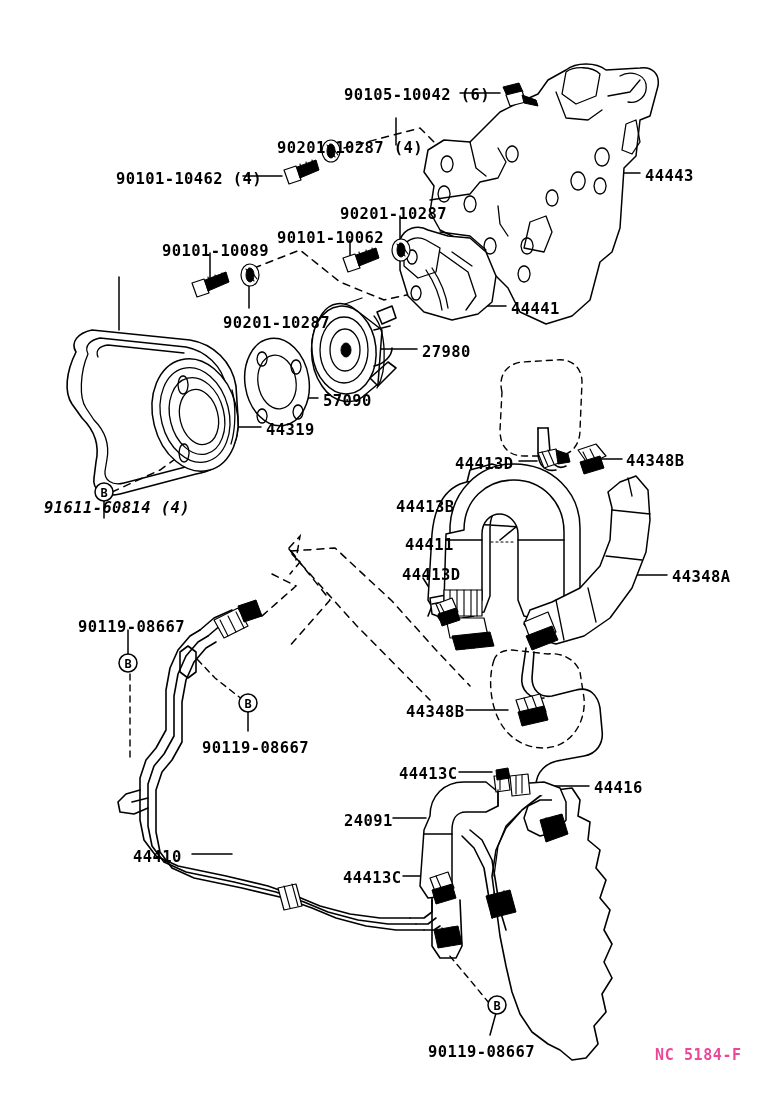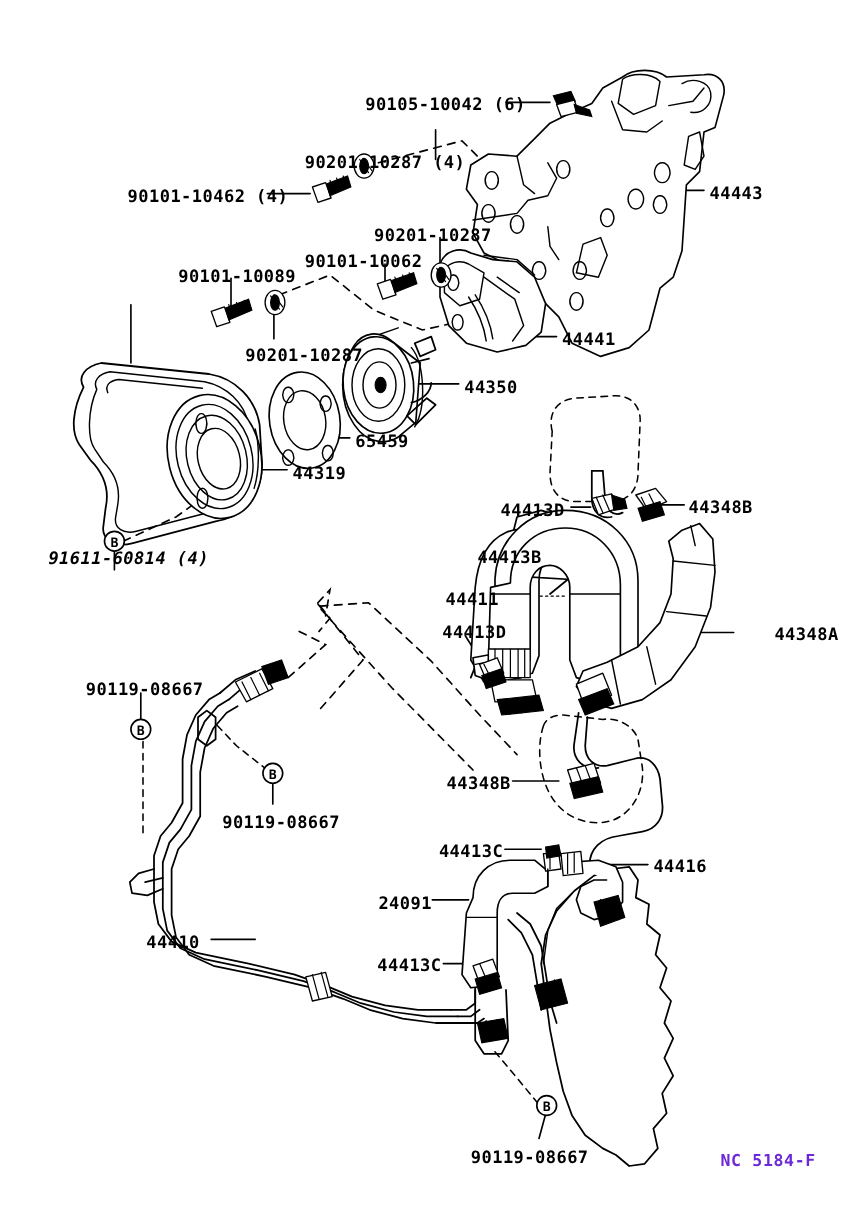--- a/index.html
+++ b/index.html
@@ -35,21 +35,21 @@
     font-weight: 600;
   }
   .multi { line-height: 20px; }
   #footer {
     position: absolute;
     left: 655px;
     top: 1046px;
     font-size: 15px;
     font-weight: 700;
     letter-spacing: 0.6px;
-    color: #6d28d9;
+    color: #ec4899;
     white-space: pre;
     font-family: "DejaVu Sans Mono", "Liberation Mono", monospace;
   }
 </style>
 </head>
 <body>
 
 <div id="sheet">
 
   <svg id="art" viewBox="0 0 768 1112" xmlns="http://www.w3.org/2000/svg">
@@ -425,41 +425,41 @@
       <circle class="wht" cx="248" cy="703" r="9"></circle>
       <text x="248" y="708" text-anchor="middle" font-family="DejaVu Sans Mono, monospace" font-size="12" font-weight="700" fill="#000">B</text>
 
       <circle class="wht" cx="497" cy="1005" r="9"></circle>
       <text x="497" y="1010" text-anchor="middle" font-family="DejaVu Sans Mono, monospace" font-size="12" font-weight="700" fill="#000">B</text>
     </g>
 
   </svg>
 
 
-  <div class="lbl" style="left:332px; top:86px;">90105-10042 (6)</div>
+  <div class="lbl" style="left:344px; top:86px;">90105-10042 (6)</div>
   <div class="lbl" style="left:277px; top:107px;margin-top:32px;">90201-10287 (4)</div>
   <div class="lbl" style="left:116px; top:170px;">90101-10462 (4)</div>
   <div class="lbl" style="left:340px; top:205px;">90201-10287</div>
   <div class="lbl" style="left:277px; top:229px;">90101-10062</div>
   <div class="lbl" style="left:162px; top:242px;">90101-10089</div>
   <div class="lbl" style="left:223px; top:314px;">90201-10287</div>
 
   <div class="lbl" style="left:645px; top:167px;">44443</div>
   <div class="lbl" style="left:511px; top:300px;">44441</div>
-  <div class="lbl" style="left:422px; top:343px;">44350</div>
-  <div class="lbl" style="left:323px; top:392px;">65459</div>
+  <div class="lbl" style="left:422px; top:343px;">27980</div>
+  <div class="lbl" style="left:323px; top:392px;">57090</div>
   <div class="lbl" style="left:266px; top:421px;">44319</div>
   <div class="lbl" style="left:44px;  top:499px;font-style:italic;">91611-60814 (4)</div>
 
   <div class="lbl" style="left:455px; top:455px;">44413D</div>
   <div class="lbl" style="left:626px; top:452px;">44348B</div>
-  <div class="lbl" style="left:396px; top:498px;margin-left:38px;">44413B</div>
+  <div class="lbl" style="left:396px; top:498px;">44413B</div>
   <div class="lbl" style="left:405px; top:536px;">44411</div>
   <div class="lbl" style="left:402px; top:566px;">44413D</div>
-  <div class="lbl" style="left:672px; top:568px;margin-left:32px;">44348A</div>
+  <div class="lbl" style="left:672px; top:568px;">44348A</div>
 
   <div class="lbl" style="left:78px;  top:618px;">90119-08667</div>
   <div class="lbl" style="left:202px; top:739px;">90119-08667</div>
   <div class="lbl" style="left:406px; top:703px;">44348B</div>
   <div class="lbl" style="left:399px; top:765px;">44413C</div>
   <div class="lbl" style="left:594px; top:779px;">44416</div>
   <div class="lbl" style="left:344px; top:812px;">24091</div>
   <div class="lbl" style="left:133px; top:848px;">44410</div>
   <div class="lbl" style="left:343px; top:869px;">44413C</div>
   <div class="lbl" style="left:428px; top:1043px;">90119-08667</div>

